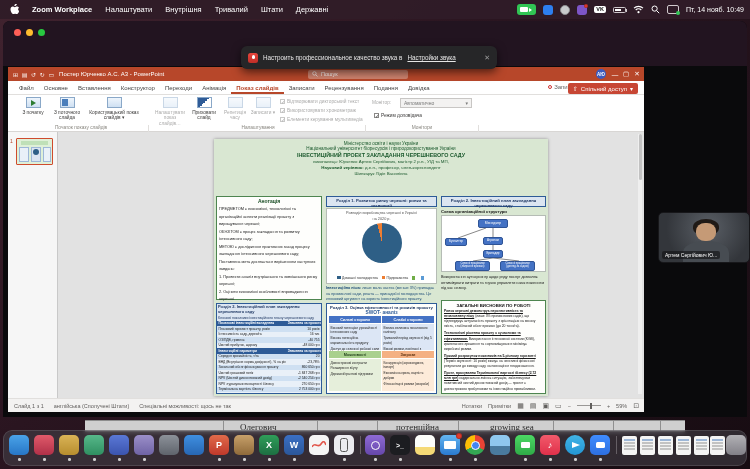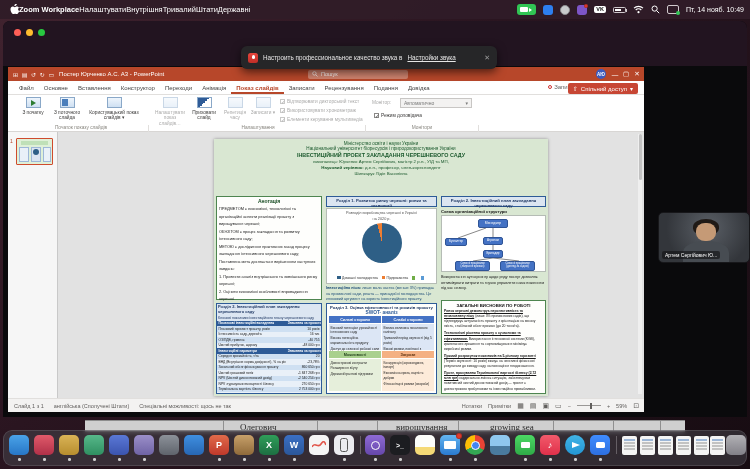--- a/index.html
+++ b/index.html
@@ -2,21 +2,21 @@
 <html><head>
 <meta charset="utf-8">
 <style>
   *{box-sizing:border-box;margin:0;padding:0}
   body{background:#000;font-family:"Liberation Sans",sans-serif}
   #screen{position:relative;width:750px;height:469px;overflow:hidden;
     background:linear-gradient(140deg,#41232f 0%,#2a1520 40%,#170c12 100%)}
 
   
   #menubar{position:absolute;left:0;top:0;width:750px;height:19px;background:rgba(48,28,40,.96);
-    display:flex;align-items:center;color:#fff;font-size:7.5px;padding:0 10px;z-index:40}
+    display:flex;align-items:center;color:#fff;font-size:7.5px;padding:0 10px;gap:13px;z-index:40}
   #menubar .appname{font-weight:bold}
   #mb-right{position:absolute;right:6px;top:0;height:19px;display:flex;align-items:center;gap:7px}
   .pill-cam{width:19px;height:11px;background:#31c554;border-radius:3px;position:relative}
   .pill-cam:before{content:"";position:absolute;left:3px;top:3px;width:8px;height:5px;background:#fff;border-radius:1px}
   .pill-cam:after{content:"";position:absolute;left:12px;top:3.5px;border-left:3px solid #fff;border-top:2px solid transparent;border-bottom:2px solid transparent}
   .mb-ic{width:10px;height:10px;border-radius:3px}
   .vkbadge{background:#fff;color:#111;border-radius:2px;font-size:5.5px;font-weight:bold;padding:1px 2px;line-height:1}
   .batt{width:13px;height:6px;border:1px solid #cfc8cc;border-radius:1.5px;position:relative}
   .batt:before{content:"";position:absolute;left:1px;top:1px;bottom:1px;width:6px;background:#fff}
   .batt:after{content:"";position:absolute;right:-2.5px;top:1.5px;width:1.5px;height:3px;background:#cfc8cc}
@@ -470,21 +470,21 @@
           </span>
         <span>+</span>
         <span>59%</span>
         <span class="viewic">⊡</span>
       </span>
     </div>
   </div>
 
   <div id="bgrow">
     <span style="left:155px">Олегович</span>
-    <span style="left:311px">вирощування</span>
+    <span style="left:311px">потенційна</span>
     <span style="left:405px">growing sea</span>
     <span class="vd" style="left:138px"></span>
       <span class="vd" style="left:232px"></span>
     <span class="vd" style="left:292px"></span>
       <span class="vd" style="left:373px"></span>
     <span class="vd" style="left:468px"></span>
       <span class="vd" style="left:528px"></span>
       <span class="vd" style="left:575px"></span>
   </div>
 

